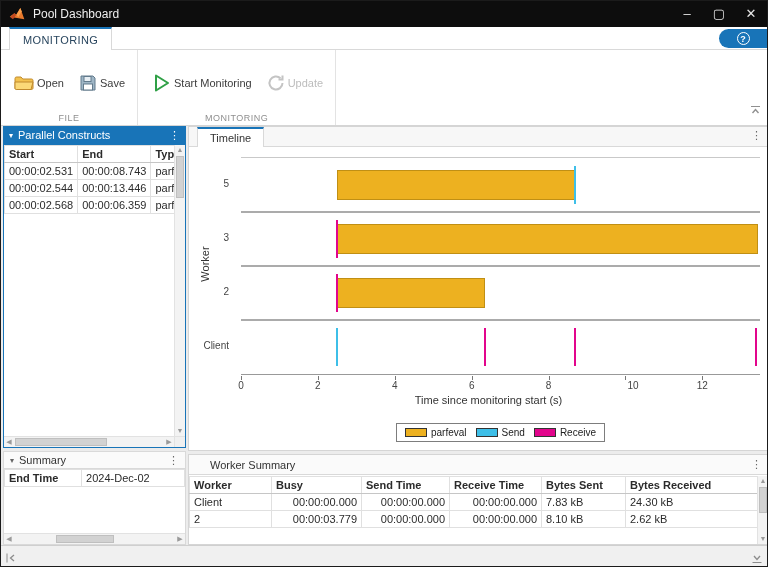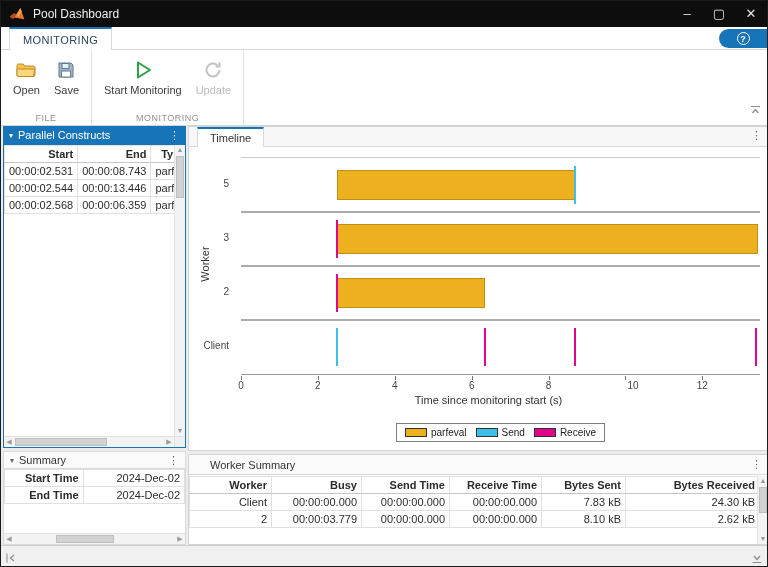--- a/index.html
+++ b/index.html
@@ -16,21 +16,21 @@
   
   .tabrow{position:absolute;left:0;top:26px;right:0;height:23px;background:#fff;border-bottom:1px solid #d9d9d9;}
   .rtab{position:absolute;left:8px;top:0;height:23px;background:#fff;border:1px solid #d9d9d9;border-top:2px solid #1874B8;border-bottom:none;padding:0 13px;display:flex;align-items:center;font-size:11px;color:#28455e;letter-spacing:.4px;z-index:2;}
   .helpband{position:absolute;right:0;top:2px;height:19px;width:48px;background:#1874B8;border-radius:10px 0 0 10px;display:flex;align-items:center;justify-content:center;}
   .helpcircle{width:13px;height:13px;border:1px solid #fff;border-radius:50%;color:#fff;font-size:9px;font-weight:bold;display:flex;align-items:center;justify-content:center;}
 
   
   .toolbar{position:absolute;left:0;top:49px;right:0;height:76px;background:#fff;border-bottom:1px solid #d5d5d5;display:flex;}
   .tgroup{position:relative;border-right:1px solid #e3e3e3;padding:5px 8px 15px;display:flex;gap:6px;}
   .gtitle{position:absolute;bottom:2px;left:0;right:0;text-align:center;font-size:9px;color:#8f8f8f;letter-spacing:.5px;}
-  .tbtn{display:flex;flex-direction:column;align-items:center;gap:2px;padding:2px 4px;min-width:32px;}
+  .tbtn{display:flex;flex-direction:row;align-items:center;gap:2px;padding:2px 4px;min-width:32px;}
   .ticon{height:25px;display:flex;align-items:center;justify-content:center;}
   .tlabel{font-size:11px;color:#3c3c3c;white-space:nowrap;}
   .tbtn.disabled .tlabel{color:#bcbcbc;}
   .drop{font-size:7px;color:#555;line-height:5px;}
   .ribbon-collapse{position:absolute;right:6px;bottom:6px;}
 
   
   .panel{position:absolute;background:#fff;}
   .constructs-panel{left:2px;top:125px;width:183px;height:322px;}
   .summary-panel{left:2px;top:450px;width:183px;height:94px;}
@@ -41,21 +41,21 @@
   .phdr.blue{background:#1874B8;color:#fff;}
   .phdr.light{background:#fafafa;color:#333;border:1px solid #d9d9d9;}
   .phdr .kebab{margin-left:auto;font-size:11px;}
   .phdr .chev{font-size:8px;}
   .pbody{position:absolute;left:0;right:0;top:18px;bottom:0;background:#fff;overflow:hidden;}
   .pbody.focus{border:1px solid #1874B8;}
   .pbody.plain{border:1px solid #d9d9d9;border-top:none;}
 
   
   table{border-collapse:collapse;table-layout:fixed;font-size:11px;color:#2b2b2b;}
-  th,td{border:1px solid #e0e0e0;padding:1px 4px;height:17px;white-space:nowrap;overflow:hidden;text-align:right;}
+  th,td{border:1px solid #e0e0e0;padding:1px 4px;height:17px;white-space:nowrap;overflow:hidden;text-align:left;}
   th{font-weight:bold;border-bottom:1px solid #c6c6c6;background:#fff;}
   #summary-table td:first-child{font-weight:bold;}
   #worker-table{width:570px;}
 
   
   .vscroll{position:absolute;right:0;top:0;bottom:11px;width:11px;background:#f3f3f3;border-left:1px solid #e2e2e2;}
   .vscroll.full{bottom:0;}
   .hscroll{position:absolute;left:0;right:11px;bottom:0;height:11px;background:#f3f3f3;border-top:1px solid #e2e2e2;}
   .sarrow{position:absolute;color:#9a9a9a;font-size:7px;line-height:10px;width:10px;text-align:center;}
   .vscroll .up{top:0;left:0;}
@@ -232,24 +232,20 @@
       <span>Summary</span>
       <span class="kebab" style="color:#666;">⋮</span>
     </div>
     <div class="pbody plain">
       <table id="summary-table">
         <colgroup>
             <col style="width:100px">
             <col style="width:140px">
           </colgroup>
       <tbody>
-            <tr>
-              <td>Start Time</td>
-              <td>2024-Dec-02</td>
-            </tr>
             <tr>
               <td>End Time</td>
               <td>2024-Dec-02</td>
             </tr>
           </tbody>
         </table>
       <div class="hscroll" style="right:0;">
         <span class="sarrow left">◀</span>
         <span class="sarrow right">▶</span>
         <span class="hthumb" style="left:52px;width:58px;"></span>

